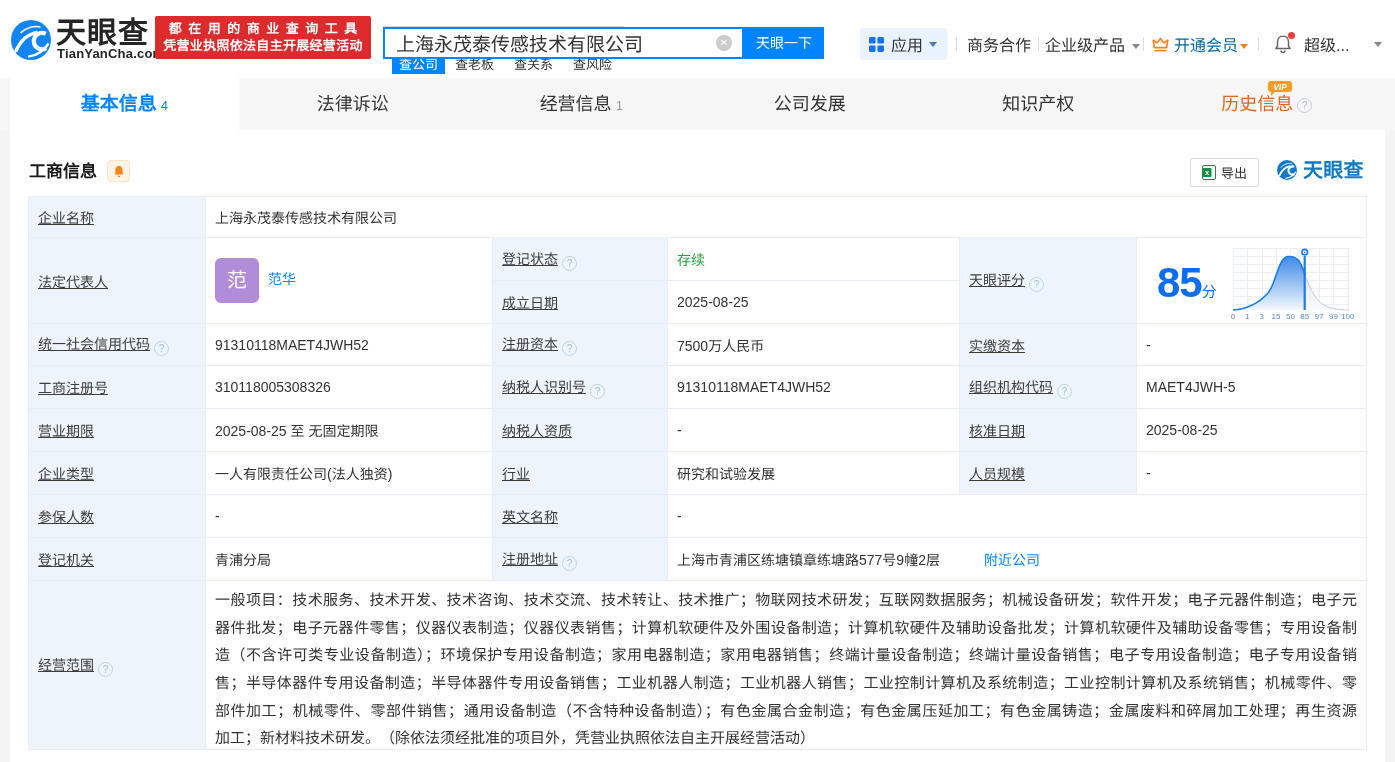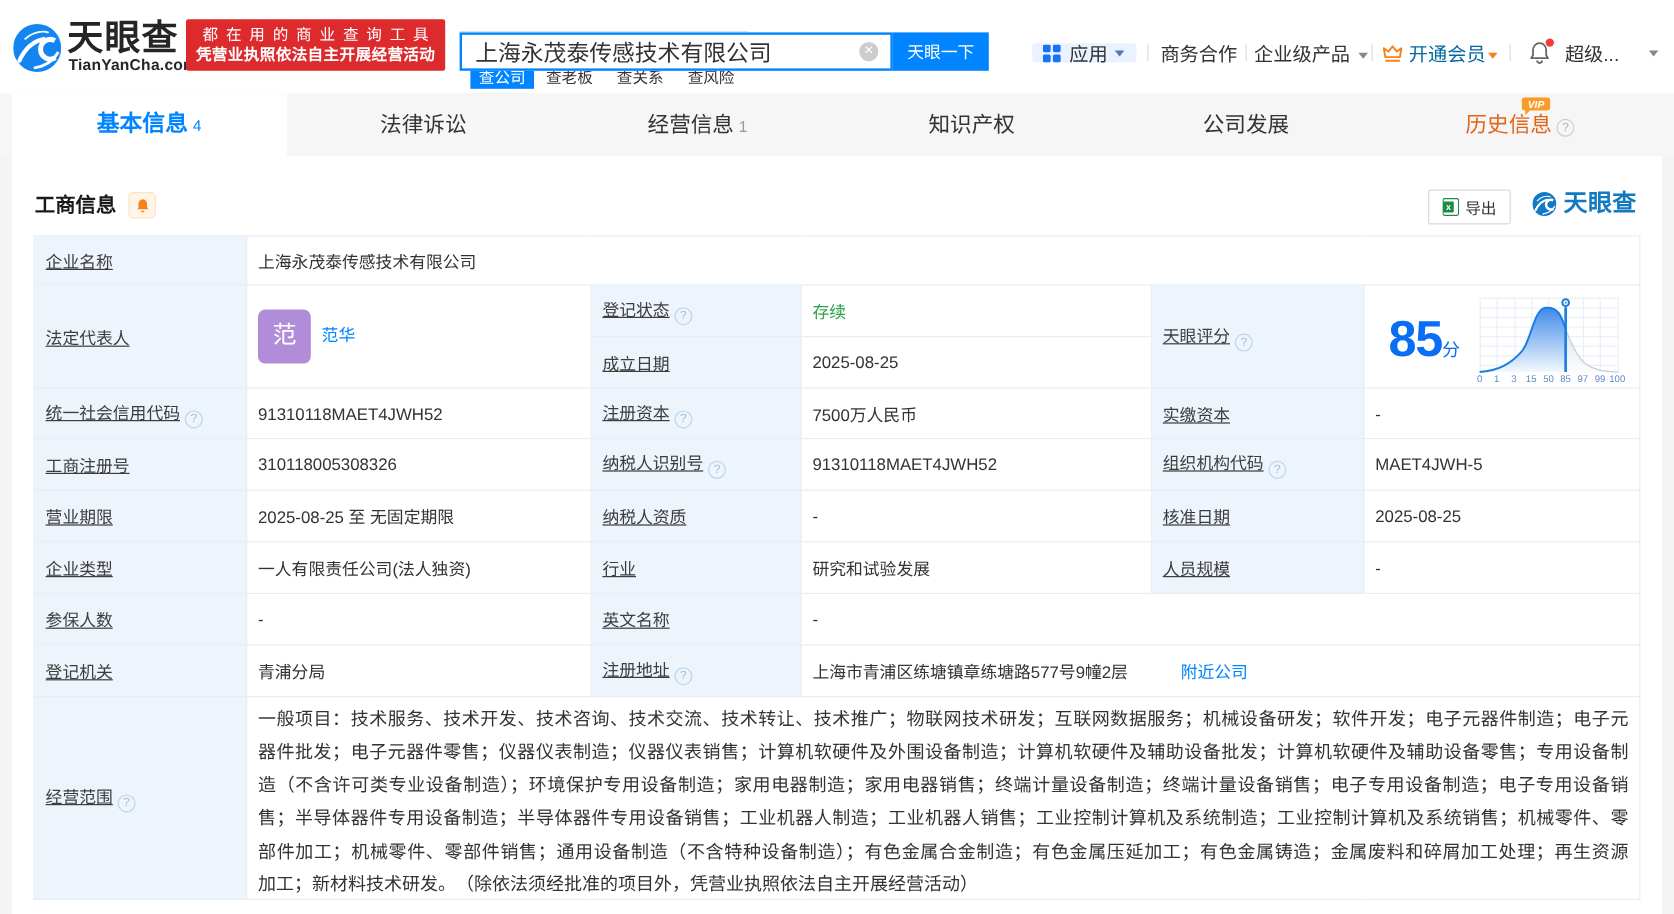--- a/index.html
+++ b/index.html
@@ -3,34 +3,34 @@
 <meta charset="utf-8">
 <title>上海永茂泰传感技术有限公司</title>
 <style>
 * { margin:0; padding:0; box-sizing:border-box; }
 html,body { width:1395px; height:762px; overflow:hidden; background:#f4f4f5; font-family:"Liberation Sans",sans-serif; }
 .abs { position:absolute; }
 .header { position:absolute; top:0; left:0; width:1395px; height:78px; background:#fff; }
 .logo-cn { position:absolute; left:56px; top:18px; font-size:30px; font-weight:bold; color:#252525; letter-spacing:1px; line-height:30px; }
 .logo-en { position:absolute; left:57px; top:46px; font-size:13px; font-weight:bold; color:#252525; letter-spacing:0.2px; }
 .slogan { position:absolute; left:155px; top:16px; width:216px; height:43px; background:#dd2a2d; color:#fff; border-radius:2px; text-align:center; }
-.slogan .l1 { font-size:13px; font-weight:normal; letter-spacing:6.5px; line-height:17px; padding-top:4px; text-indent:6.5px; }
+.slogan .l1 { font-size:13px; font-weight:bold; letter-spacing:6.5px; line-height:17px; padding-top:4px; text-indent:6.5px; }
 .slogan .l2 { font-size:13px; font-weight:bold; line-height:17px; letter-spacing:0.3px; }
 
 .search-tabs { position:absolute; left:383px; top:8px; width:241px; height:18.5px; border-bottom:1px solid #d9d9d9; white-space:nowrap; }
 .search-tabs span { display:inline-block; font-size:13px; color:#333; line-height:18px; margin-right:20px;margin-top:48px; }
 .search-tabs span:last-child { margin-right:0; }
 .search-tabs .act { background:#0084ff; color:#fff; padding:0 7px; margin-left:9px; margin-right:10px; }
 .search-box { position:absolute; left:383px; top:27px; width:361px; height:32px; background:#fff; border:2px solid #0084ff; }
 .search-box .q { position:absolute; left:11px; top:0px; font-size:19px; color:#333; }
 .clear-x { position:absolute; right:10px; top:6px; width:16px; height:16px; border-radius:50%; background:#ccc; color:#fff; font-size:10px; line-height:16px; text-align:center; }
 .search-btn { position:absolute; left:744px; top:27px; width:80px; height:32px; background:#0084ff; color:#fff; font-size:14px; text-align:center; line-height:32px; }
 
 .rmenu { position:absolute; left:860px; top:30px; height:28px; display:flex; align-items:center; font-size:16px; color:#333; white-space:nowrap; }
-.chip { background:#e9f3ff; border-radius:3px; height:16px; display:flex; align-items:center; padding:0 10px 0 9px; }
+.chip { background:#e9f3ff; border-radius:3px; height:32px; display:flex; align-items:center; padding:0 10px 0 9px; }
 .chip svg { margin-right:7px; }
 .sep { width:1px; height:14px; background:#ddd; }
 .caret { display:inline-block; width:0; height:0; border-left:4px solid transparent; border-right:4px solid transparent; border-top:5px solid #555; margin-left:6px; vertical-align:2px; }
 .orange { color:#0369a1; }
 .caret.o { border-top-color:#f7821b; }
 .caret.b { border-top-color:#888; }
 
 .navbar { position:absolute; top:78px; left:0; width:1395px; height:52px; background:#f6f6f6; }
 .navbar .inner { position:absolute; left:10px; top:0; width:1375px; height:52px; display:flex; }
 .nav-tab { flex:1; text-align:center; line-height:52px; font-size:18px; color:#333; position:relative; }
@@ -120,22 +120,22 @@
     </span>
     <span style="margin-left:12px">超级...</span>
     <span class="caret b" style="margin-left:25px"></span>
   </div>
 </div>
 <div class="navbar">
   <div class="inner">
     <div class="nav-tab active">基本信息<span class="cnt">4</span></div>
     <div class="nav-tab">法律诉讼</div>
     <div class="nav-tab">经营信息<span class="cnt2">1</span></div>
+    <div class="nav-tab">公司发展</div>
     <div class="nav-tab">知识产权</div>
-    <div class="nav-tab">公司发展</div>
     <div class="nav-tab hist">历史信息<span class="q-ic g" style="vertical-align:1px">?</span>
       <svg style="position:absolute;left:115px;top:3px" width="24" height="15" viewBox="0 0 24 15">
           <path d="M3 0 h18 a3 3 0 0 1 3 3 v5 a3 3 0 0 1 -3 3 h-14 l-4 4 v-4 a3 3 0 0 1 -3-3 v-5 a3 3 0 0 1 3 -3 z" fill="#fb9b2a"></path>
           <text x="12" y="8.8" font-size="8.5" font-weight="bold" font-style="italic" fill="#fff" text-anchor="middle">VIP</text>
         </svg>
     </div>
   </div>
 </div>
 <div class="container">
   <div class="sec-title">工商信息</div>

